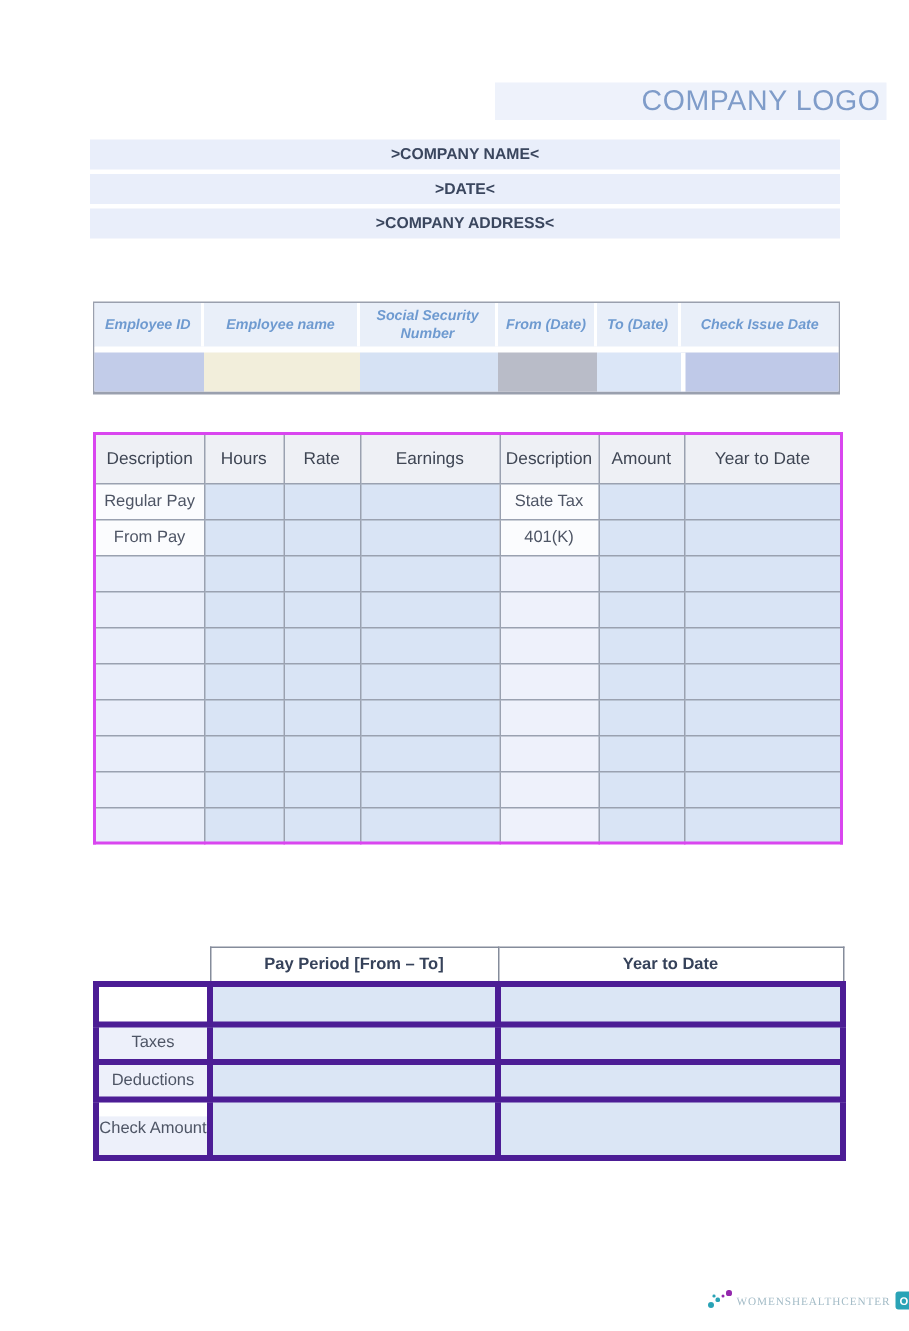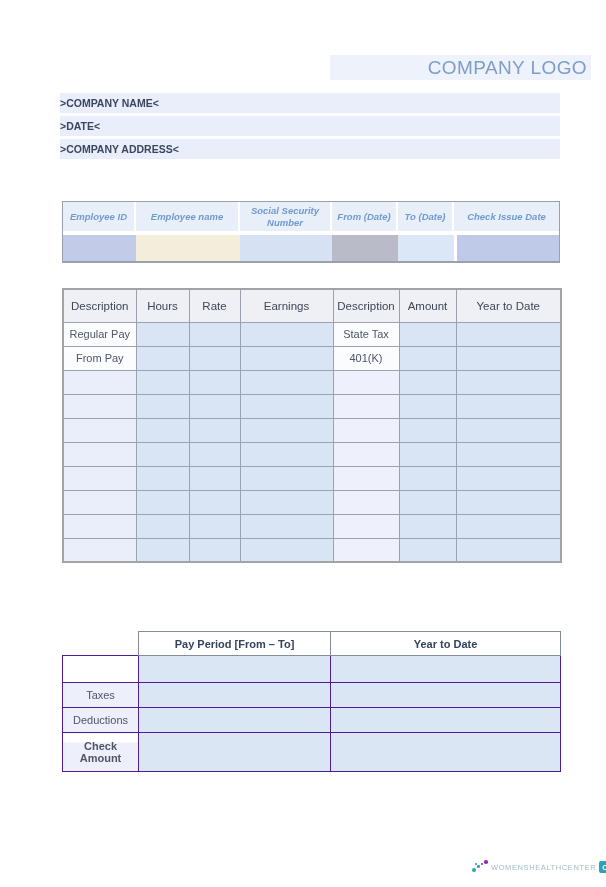--- a/index.html
+++ b/index.html
@@ -14,21 +14,21 @@
     position:absolute; left:330px; top:55px; width:261px; height:25px;
     background:#eef2fb; display:flex; align-items:center; justify-content:flex-end;
     padding-right:4px;
   }
   .logo-text { font-size:19px; color:#7f9cc9; letter-spacing:0.4px; font-weight:500; }
 
   
   .company-rows { position:absolute; left:60px; top:93px; width:500px; }
   .company-row {
     height:20px; margin-bottom:3px; background:#e9eefa;
-    text-align:left; line-height:20px;
+    text-align:center; line-height:20px;
     font-size:10.5px; font-weight:bold; color:#3a465e;
   }
 
   
   .emp-table {
     position:absolute; left:62px; top:201px; width:498px;
     border:1px solid #9aa0ae; border-bottom-width:2px; background:#fff;
   }
   .emp-row { display:grid; grid-template-columns:73px 104px 92px 66px 56px 105px;font-style:italic; }
   .emp-head { height:29px; }
@@ -43,62 +43,62 @@
   .c-id    { background:#c2cce9; }
   .c-name  { background:#f2eedb; }
   .c-ssn   { background:#d6e2f4; }
   .c-from  { background:#b9bcc8; }
   .c-to    { background:#dbe6f7; }
   .c-check { background:#bfc9e8; border-left:3px solid #fff; }
 
   
   .main-table {
     position:absolute; left:62px; top:288px; width:498px;
-    border-collapse:collapse; table-layout:fixed; border:2px solid #a3a3a3;
+    border-collapse:collapse; table-layout:fixed; border:2px solid #d946ef;
   }
   .main-table th, .main-table td { border:1px solid #9aa1b0; padding:0; text-align:center; vertical-align:middle; }
   .main-table th { height:33px; background:#eef0f5; font-weight:normal; font-size:11.5px; color:#3f4654; }
   .main-table td { height:24px; font-size:11px; color:#4e5565; }
   .mc1{width:73px}.mc2{width:53px}.mc3{width:51px}.mc4{width:93px}.mc5{width:66px}.mc6{width:57px}.mc7{width:105px}
   .lt { background:#fbfcfe; }
   .e1 { background:#e9eefa; }
   .e5 { background:#eef1fb; }
   .dc { background:#d9e4f5; }
 
   
   .sum-table {
     position:absolute; left:62px; top:631px; width:498px;
     border-collapse:collapse; table-layout:fixed;
   }
   .sc1{width:76px}.sc2{width:192px}.sc3{width:230px}
   .sum-table th {
     border:1px solid #858c9b; background:#fff; font-size:11px; font-weight:bold;
     color:#36425a; height:24px; text-align:center; vertical-align:middle;
   }
-  .sum-table td { border:1px solid #4c1d95; padding:0; text-align:center; vertical-align:middle; }
+  .sum-table td { border:4px solid #4c1d95; padding:0; text-align:center; vertical-align:middle; }
   td.no-border { border:none; background:#fff; }
   .sl { background:#edf0fa; font-size:11px; color:#4e5565; }
   .sl-white { background:#fff; }
   .sl-split { background:linear-gradient(to bottom, #ffffff 0px, #ffffff 9px, #edf0fa 9px); }
   .sd { background:#dbe6f5; }
-  .r0 td { height:27px; } .r-mid td { height:25px; } .r-big td { height:39px;font-weight:bold; }
+  .r0 td { height:27px; } .r-mid td { height:25px; } .r-big td { height:39px; }
 
   
   .footer-brand {
     position:absolute; left:472px; top:859px; height:16px;
     display:flex; align-items:center;
   }
   .dots { position:relative; width:17px; height:14px; margin-right:2px; }
   .dot { position:absolute; border-radius:50%; }
   .d1 { width:4px; height:4px; left:0;  top:8px; background:#2aa3b6; }
   .d2 { width:2.5px; height:2.5px; left:5px; top:5px; background:#2aa3b6; }
   .d3 { width:1.8px; height:1.8px; left:3px; top:3px; background:#2aa3b6; }
   .d4 { width:2px; height:2px; left:9px; top:2.5px; background:#9428ad; }
   .d5 { width:3.5px; height:3.5px; left:12px; top:0; background:#9428ad; }
-  .brand-name { font-size:7.5px; letter-spacing:0.6px; color:#a4bcc7; }
+  .brand-name { font-size:7.5px; letter-spacing:0.6px; color:#a4bcc7;font-family:Liberation Serif, serif; }
   .brand-tld {
     margin-left:3px; background:#2aa3b6; color:#fff; font-size:7.5px; font-weight:bold;
     padding:1.5px 3px; border-radius:2px; letter-spacing:0.4px;
   }
 </style>
 </head>
 <body>
 
 <div>
 

